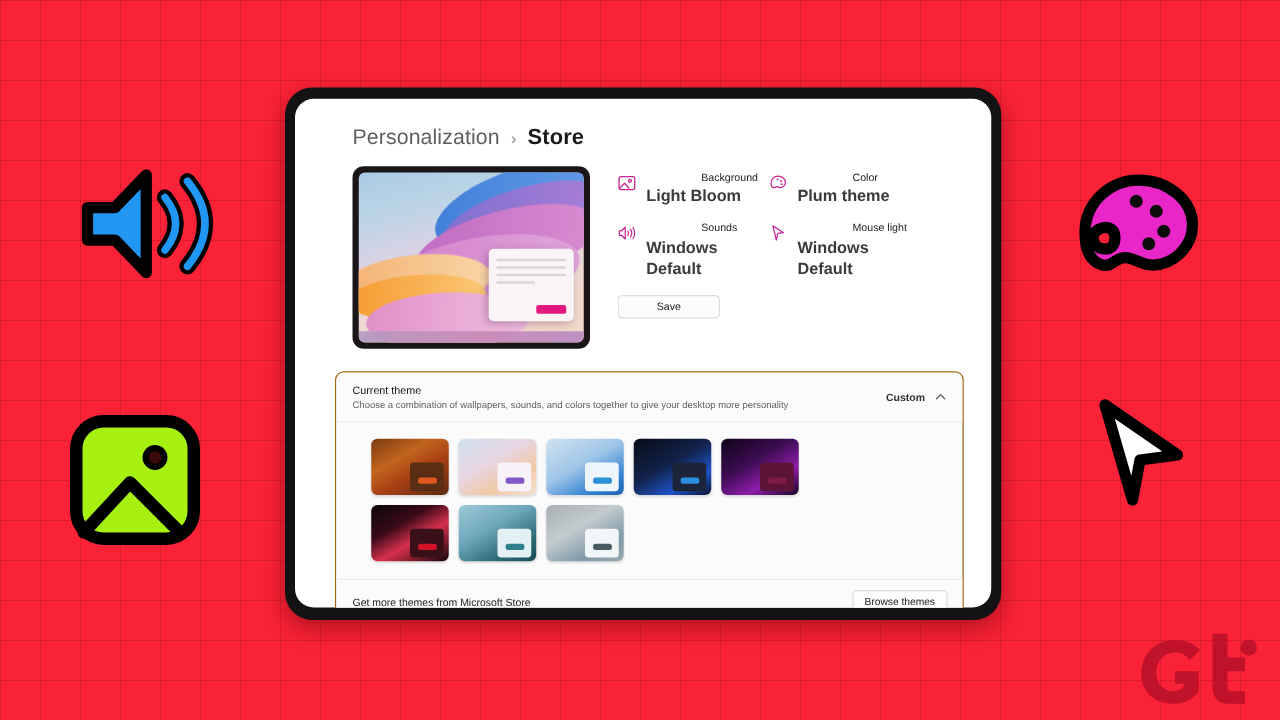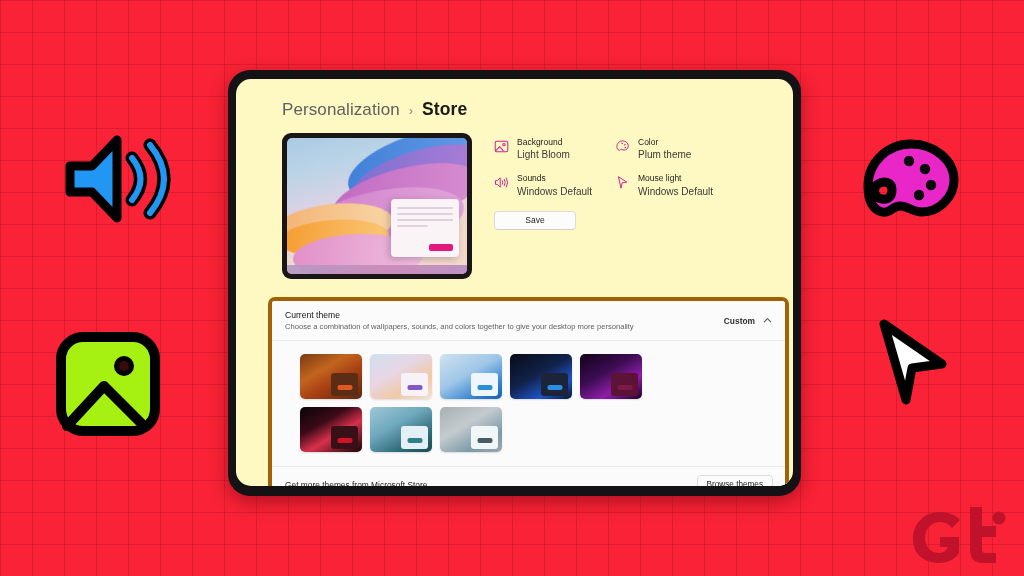--- a/index.html
+++ b/index.html
@@ -36,21 +36,21 @@
     position: absolute;
     left: 228px; top: 70px;
     width: 573px; height: 426px;
     background: #141214;
     border-radius: 22px;
     padding: 9px 8px 10px 8px;
     box-shadow: 0 6px 18px rgba(90,0,10,0.45);
   }
   #screen {
     width: 100%; height: 100%;
-    background: #fef9c3;
+    background: #ffffff;
     border-radius: 15px;
     overflow: hidden;
     position: relative;
   }
 
   
   #settings {
     position: absolute; inset: 0;
     padding: 20px 22px 0 46px;
   }
@@ -109,42 +109,42 @@
   
   #props {
     display: grid;
     grid-template-columns: 115px 115px;
     column-gap: 6px; row-gap: 12px;
     padding-top: 4px;
   }
   .prop { display: flex; gap: 8px; align-items: flex-start; }
   .prop-icon { width: 15px; height: 15px; flex: 0 0 auto; margin-top: 2px; }
   .prop-txt { line-height: 1.32; }
-  .prop-title { font-size: 8.5px; color: #1c1c1c; display: block; }
-  .prop-value { font-size: 10px; color: #3a3a3a; display: block; }
+  .prop-title { font-size: 8.5px; color: #1c1c1c; display: block; margin-left: 44px; }
+  .prop-value { font-size: 13px; color: #3a3a3a; display: block; font-weight: bold; }
 
   #save-button {
     grid-column: 1 / 2;
     margin-top: 1px;
     width: 82px; height: 19px;
     background: #fcfcfc;
     border: 1px solid #dcdcdc;
     border-bottom-color: #cfcfcf;
     border-radius: 4px;
     font-size: 8.5px; color: #1c1c1c;
     font-family: "Liberation Sans", sans-serif;
     cursor: pointer;
   }
 
   
   #theme-card {
     position: absolute;
-    left: 32px; right: 4px; top: 218px;
+    left: 32px; right: 22px; top: 218px;
     background: #fbfbfb;
-    border: 4px solid #a16207;
+    border: 1px solid #a16207;
     border-radius: 7px;
     overflow: hidden;
   }
   #theme-card-header {
     display: flex; align-items: center; justify-content: space-between;
     padding: 9px 12px 9px 13px;
     border-bottom: 1px solid #ebebeb;
     background: #fbfbfb;
   }
   #theme-card-header .h-title { font-size: 8.6px; color: #141414; display: block; }

